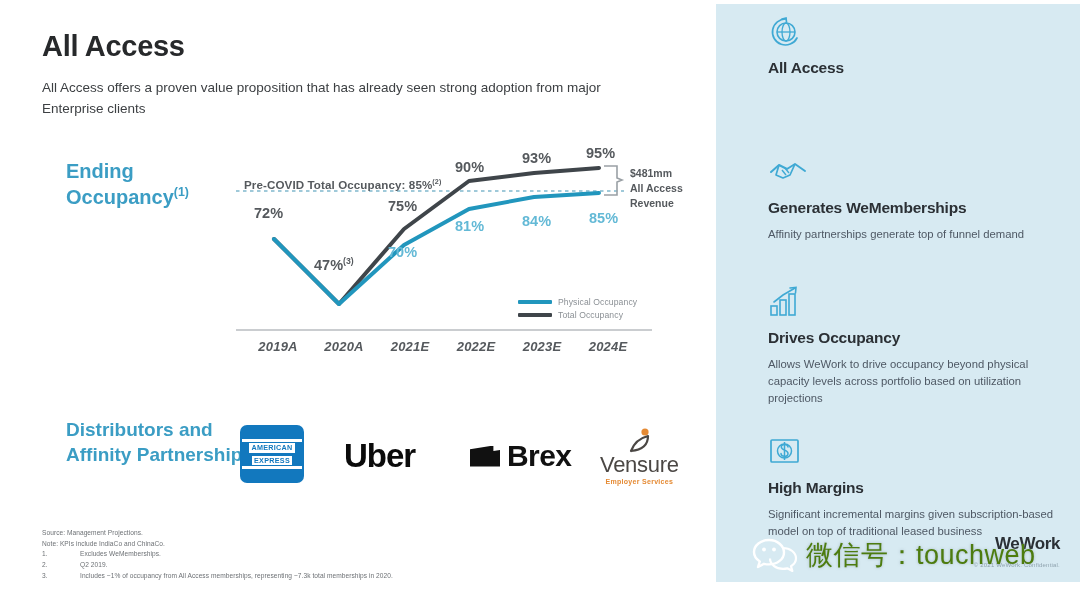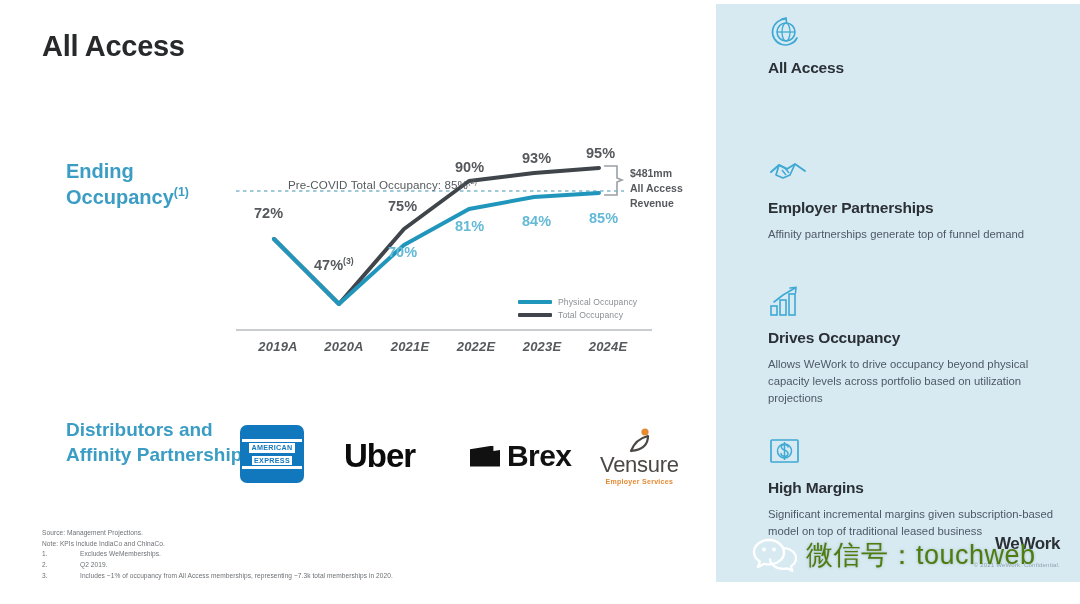--- a/index.html
+++ b/index.html
@@ -42,21 +42,21 @@
     width:66px;text-align:center;
   }
 
   .dlabel{position:absolute;font-size:14.5px;font-weight:600;white-space:nowrap;}
   .dlabel.total{color:#55595d;}
   .dlabel.phys{color:#63b9d6;}
   .dlabel .sup{font-size:0.6em;vertical-align:super;}
 
   .precovid{
     position:absolute;left:244px;top:177px;
-    font-size:11.6px;font-weight:400;color:#55595d;letter-spacing:0.1px;white-space:nowrap;margin-left:44px;
+    font-size:11.6px;font-weight:700;color:#55595d;letter-spacing:0.1px;white-space:nowrap;
   }
   .precovid .sup{font-size:0.62em;vertical-align:super;}
 
   .revlabel{
     position:absolute;left:630px;top:166px;width:80px;
     font-size:10.5px;font-weight:600;color:#55595d;line-height:1.42;
   }
 
   .legend{position:absolute;left:518px;top:297px;}
   .legend-row{display:flex;align-items:center;margin-bottom:3px;}
@@ -126,20 +126,21 @@
   .wm-icon{margin-right:8px;}
 </style>
 </head>
 <body>
 
 <div class="slide">
 
   <div class="left">
 
     <div class="title">All Access</div>
+    <div class="subtitle">All Access offers a proven value proposition that has already seen strong adoption from major Enterprise clients</div>
 
     <div class="rowlabel" id="ending-occupancy-label">
       <span>Ending Occupancy</span><span class="sup">(1)</span>
     </div>
 
     <div class="chart">
       <svg width="460" height="215" viewBox="0 0 460 215">
 
         <line x1="4" y1="43" x2="392" y2="43" stroke="#9fc9d9" stroke-width="2.2" stroke-dasharray="3.5,3.5"></line>
 
@@ -251,21 +252,21 @@
 
     <div class="card" id="card-generates-partnerships">
       <div class="card-icon">
         <svg width="40" height="30" viewBox="0 0 40 30">
           <path d="M3,16 L11,9 L19,13 L27,8 L37,15" fill="none" stroke="#3fa9d4" stroke-width="2" stroke-linejoin="round" stroke-linecap="round"></path>
           <path d="M11,9 L8,19 L15,22 L22,19 L27,8" fill="none" stroke="#3fa9d4" stroke-width="1.7" stroke-linejoin="round"></path>
           <line x1="14" y1="14" x2="18" y2="19" stroke="#3fa9d4" stroke-width="1.4"></line>
           <line x1="17" y1="12" x2="21" y2="17" stroke="#3fa9d4" stroke-width="1.4"></line>
         </svg>
       </div>
-      <div class="card-title">Employer Partnerships</div>
+      <div class="card-title">Generates WeMemberships</div>
       <div class="card-body">Affinity partnerships generate top of funnel demand</div>
     </div>
 
     <div class="card" id="card-high-margins">
       <div class="card-icon">
         <svg width="34" height="32" viewBox="0 0 34 32">
           <rect x="3" y="4" width="27" height="22" rx="1" fill="none" stroke="#3fa9d4" stroke-width="1.7"></rect>
           <circle cx="16.5" cy="15" r="7" fill="none" stroke="#3fa9d4" stroke-width="1.5"></circle>
           <line x1="16.5" y1="6" x2="16.5" y2="24" stroke="#3fa9d4" stroke-width="1.5"></line>
           <path d="M20,11 C20,9 18,8.4 16.5,8.4 C14.8,8.4 13.3,9.3 13.3,11 C13.3,14.6 20,13.6 20,17.4 C20,19.2 18.3,20.3 16.5,20.3 C14.7,20.3 13,19.4 13,17.6" fill="none" stroke="#3fa9d4" stroke-width="1.5" stroke-linecap="round"></path>

